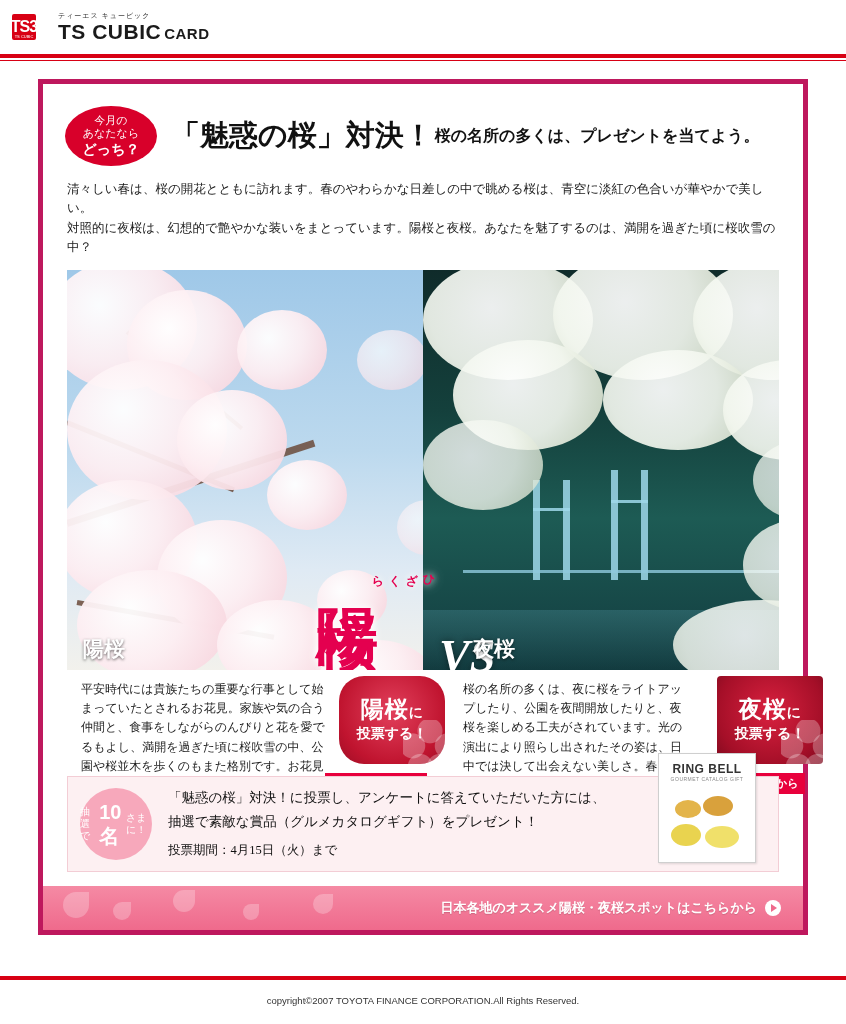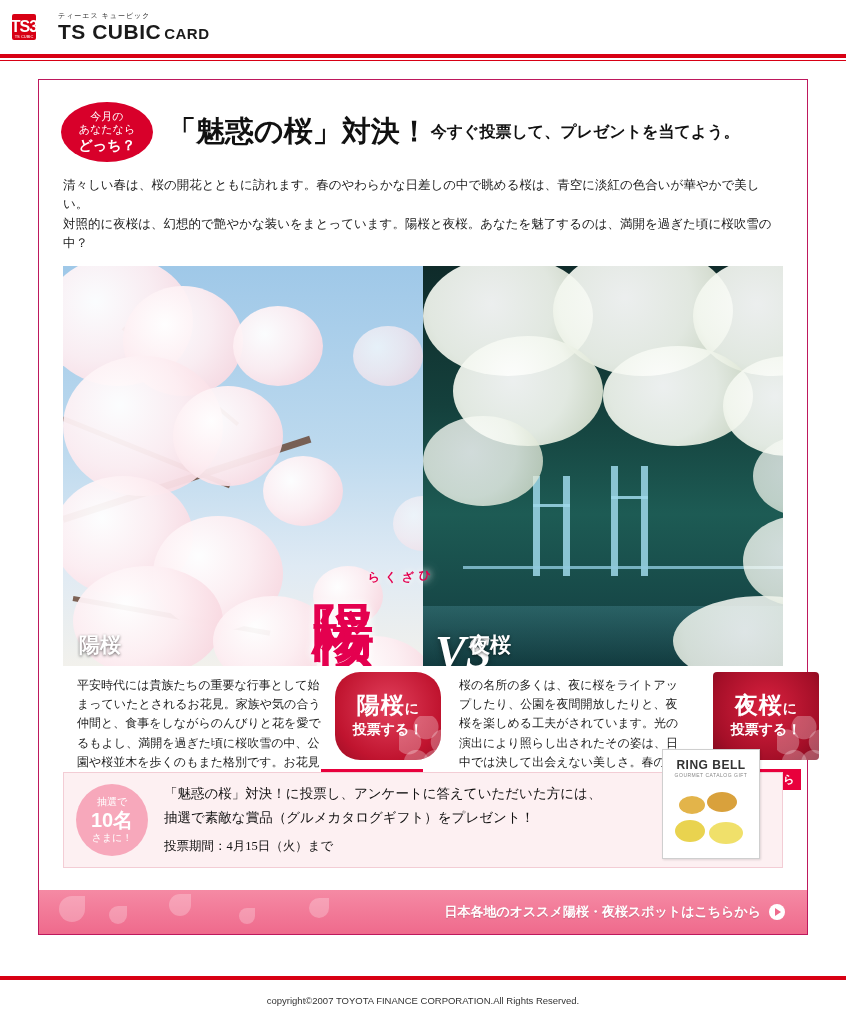--- a/index.html
+++ b/index.html
@@ -76,21 +76,21 @@
   .header-rule2 {
     height: 1px;
     background: #d80014;
     margin-top: 2px;
   }
 
   
   .page {
     position: relative;
     margin: 18px 38px 0 38px;
-    border: 1px solid #be185d;
+    border: 5px solid #be185d;
     background: #fff;
     box-sizing: border-box;
     height: 856px;
   }
 
   
   .title-band {
     display: flex;
     align-items: center;
     padding: 22px 18px 8px 22px;
@@ -370,21 +370,20 @@
     display: flex;
     align-items: center;
   }
   .promo-badge {
     width: 72px; height: 72px;
     border-radius: 50%;
     background: #f7a8bb;
     color: #fff;
     margin-left: 12px;
     display: flex;
-    flex-direction: column;
     align-items: center;
     justify-content: center;
     font-size: 10px;
     line-height: 1.2;
     flex: none;
   }
   .promo-badge .num { font-size: 20px; font-weight: bold; }
   .promo-text {
     margin-left: 16px;
     font-family: "Liberation Serif", serif;
@@ -505,21 +504,21 @@
 
 <div class="page">
 
   <div class="title-band">
     <div class="badge">
       <span>今月の</span>
       <span>あなたなら</span>
       <span class="b3">どっち？</span>
     </div>
     <div class="title-main">「魅惑の桜」対決！</div>
-    <div class="title-sub">今すぐ投票して、プレゼントを当てよう。</div>
+    <div class="title-sub">桜の名所の多くは、プレゼントを当てよう。</div>
   </div>
 
   <div class="lede">
     <div>清々しい春は、桜の開花とともに訪れます。春のやわらかな日差しの中で眺める桜は、青空に淡紅の色合いが華やかで美しい。</div>
     <div>対照的に夜桜は、幻想的で艶やかな装いをまとっています。陽桜と夜桜。あなたを魅了するのは、満開を過ぎた頃に桜吹雪の中？</div>
   </div>
 
   <div class="photos">
 
     <div class="photo left">

